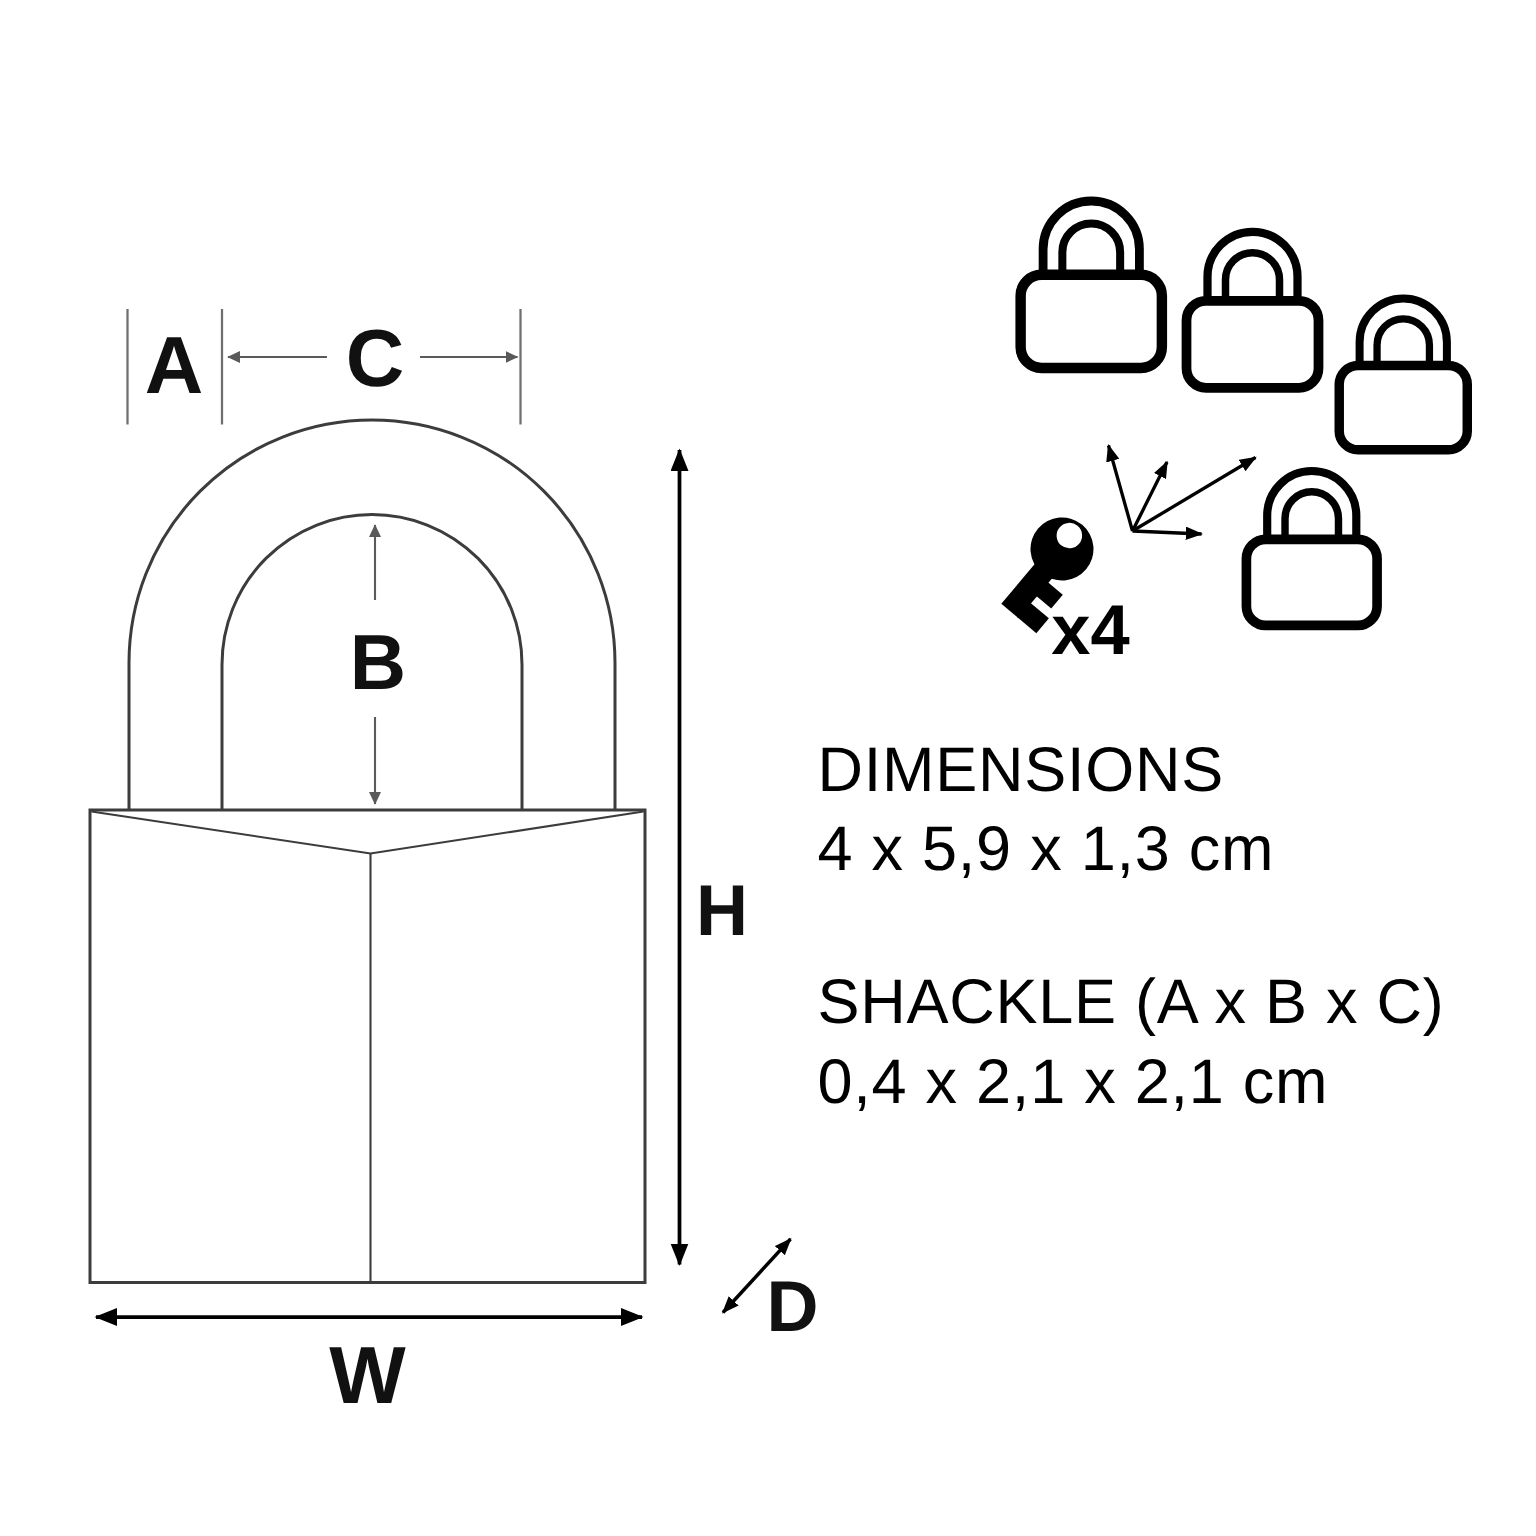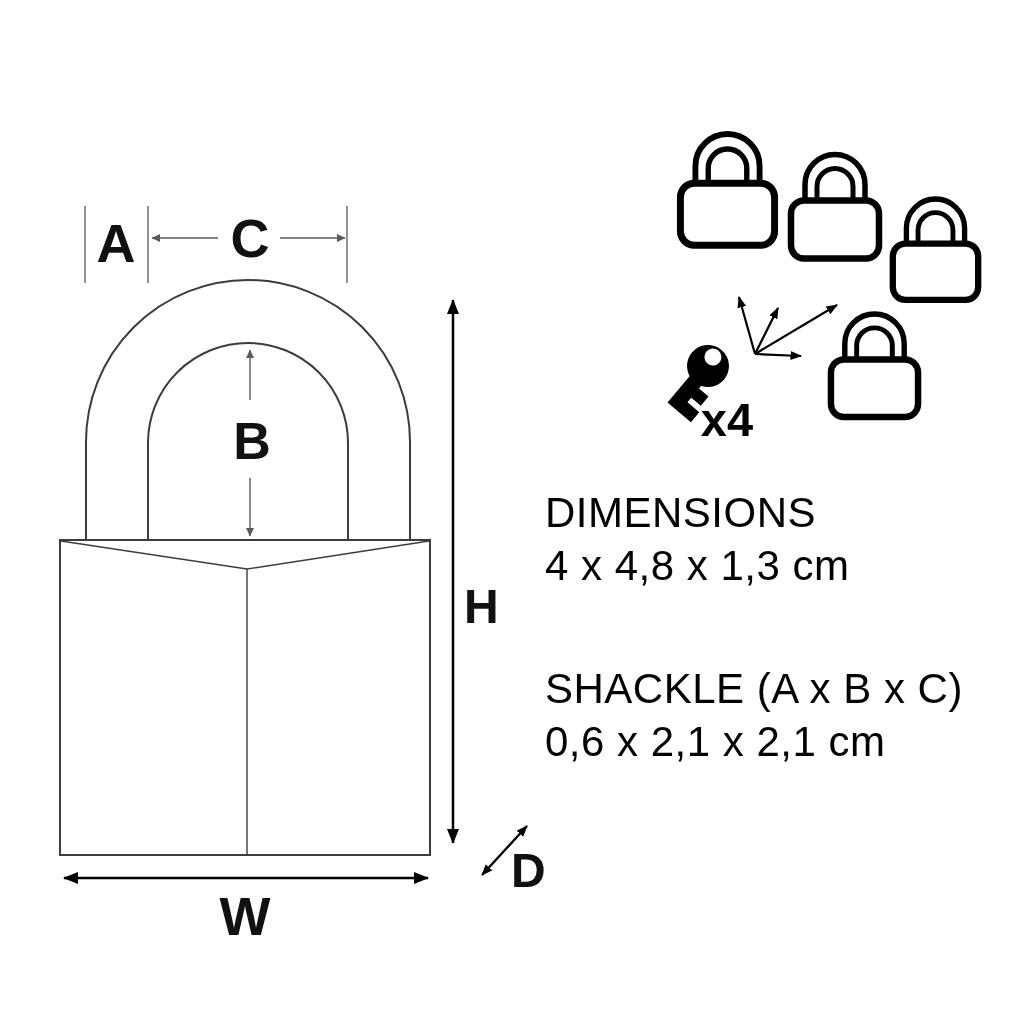--- a/index.html
+++ b/index.html
@@ -33,21 +33,21 @@
     top: 486px;
     width: 470px;
     text-align: left;
     color: #000000;
     font-weight: normal;
     font-size: 42px;
     line-height: 53px;
     letter-spacing: 0.5px;
   }
   .spec-block-shackle {
-    margin-top: 70px;
+    margin-top: 49px;
   }
 </style>
 </head>
 <body>
 
 <div class="canvas">
 
   <svg class="diagram-svg" viewBox="0 0 1024 1024">
     <defs>
       <marker id="mBig" markerUnits="userSpaceOnUse" markerWidth="16" markerHeight="13" refX="14" refY="6" orient="auto-start-reverse">
@@ -124,21 +124,21 @@
         <circle cx="10" cy="-2" r="8.5" fill="#ffffff"></circle>
       </g>
 
       <text x="727" y="436" font-size="47" text-anchor="middle" style="font-family:'Liberation Sans',sans-serif;font-weight:bold;fill:#000000;">x4</text>
     </g>
   </svg>
 
   <div class="specs">
     <div>
       <div>DIMENSIONS</div>
-      <div>4 x 4,8 x 1,3 cm</div>
+      <div>4 x 5,9 x 1,3 cm</div>
     </div>
     <div class="spec-block-shackle">
       <div>SHACKLE (A x B x C)</div>
-      <div>0,6 x 2,1 x 2,1 cm</div>
+      <div>0,4 x 2,1 x 2,1 cm</div>
     </div>
   </div>
 
 </div>
 
 </body></html>

